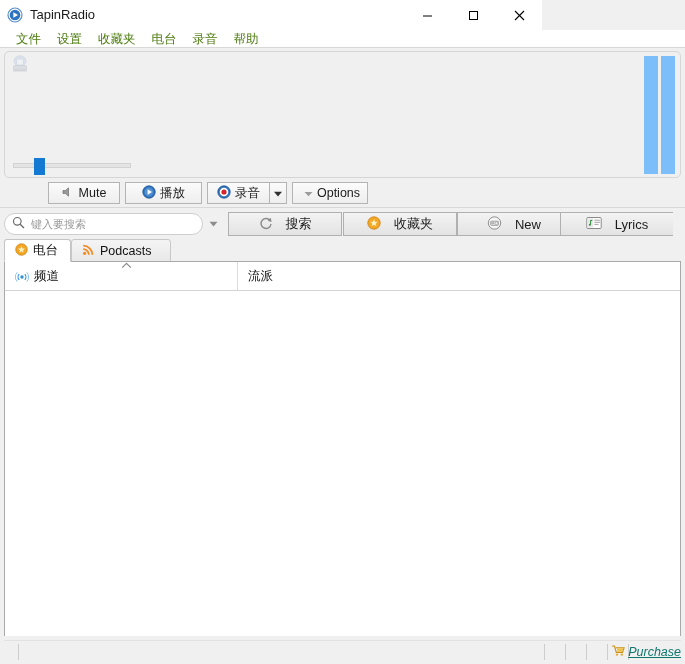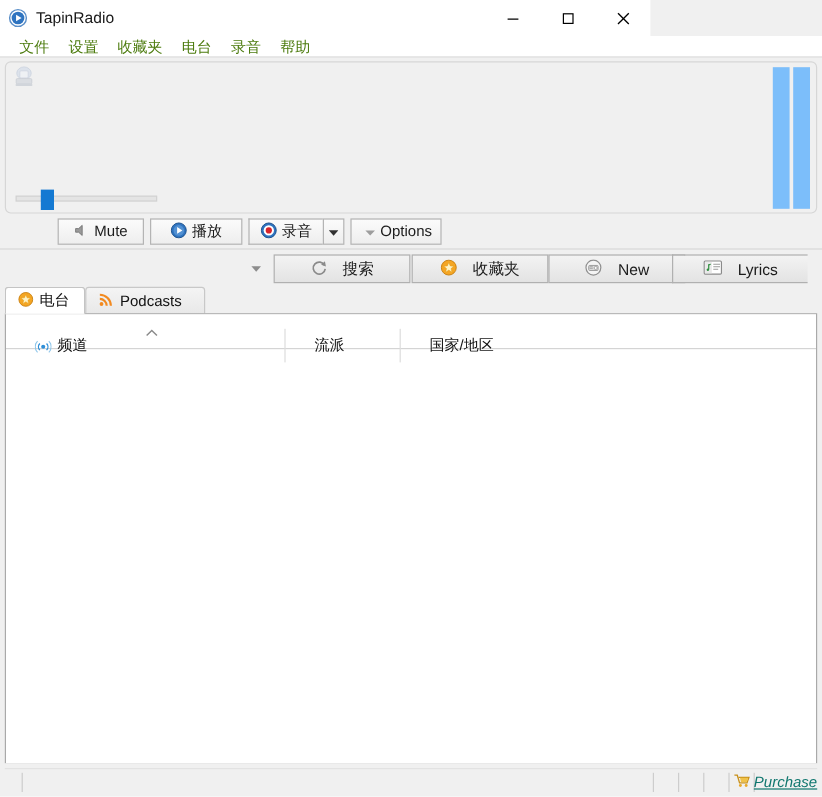--- a/index.html
+++ b/index.html
@@ -206,24 +206,24 @@
     border: 1px solid #a9a9a9;
     box-sizing: border-box;
   }
   .colheader {
     position: relative;
     height: 28px;
     background: #ffffff;
     border-bottom: 1px solid #d4d4d4;
   }
   .col {
-    position: absolute; top: 12px; height: 28px;
+    position: absolute; top: 0; height: 28px;
     display: flex; align-items: center;
     font-size: 12.5px; color: #111;
-    padding-left: 24px;
+    padding-left: 10px;
     box-sizing: border-box;
     white-space: nowrap;
   }
   .col .ch-ico { margin-right: 5px; display: flex; }
   .col-0 { left: 0;   width: 232px; }
   .col-1 { left: 232px; width: 96px; border-left: 1px solid #dcdcdc; }
   .col-2 { left: 328px; width: 347px; border-left: 1px solid #dcdcdc; }
   .sort-caret {
     position: absolute; left: 114px; top: 0px;
     width: 14px; height: 9px;
@@ -367,20 +367,29 @@
             <polygon points="0.5,1 8.5,1 4.5,5.2" fill="#9d9d9d"></polygon>
           </svg>
       </span>
       <span>Options</span>
     </div>
   </div>
   <div class="toolbar-sep"></div>
 
   <div class="searchrow">
 
+    <div class="searchbox">
+      <span>
+        <svg width="13" height="13" viewBox="0 0 13 13">
+          <circle cx="5.3" cy="5.3" r="3.8" fill="none" stroke="#6b6b6b" stroke-width="1.2"></circle>
+          <line x1="8.2" y1="8.2" x2="12" y2="12" stroke="#6b6b6b" stroke-width="1.3"></line>
+        </svg>
+      </span>
+      <input class="search-input" type="text" placeholder="键入要搜索" style="">
+    </div>
 
     <div class="search-caret">
       <svg width="9" height="6" viewBox="0 0 9 6">
           <polygon points="0.5,0.8 8.5,0.8 4.5,5.4" fill="#8d8d8d"></polygon>
         </svg>
     </div>
 
     <div class="srbtn search">
       <span>
         <svg width="14" height="14" viewBox="0 0 14 14">
@@ -471,23 +480,20 @@
           <svg width="11" height="7" viewBox="0 0 11 7">
               <polyline points="1.2,5.6 5.5,1.4 9.8,5.6" fill="none" stroke="#8a8a8a" stroke-width="1.2"></polyline>
             </svg>
         </span>
       </div>
 
       <div class="col col-1">
         <span>流派</span>
       </div>
 
-      <div class="col col-2">
-        <span>国家/地区</span>
-      </div>
     </div>
 
     <div class="listbody"></div>
   </div>
 
   <div class="statusbar">
     <div class="sb-sep" style="left:14px"></div>
     <div class="sb-sep" style="left:540px"></div>
     <div class="sb-sep" style="left:561px"></div>
     <div class="sb-sep" style="left:582px"></div>

